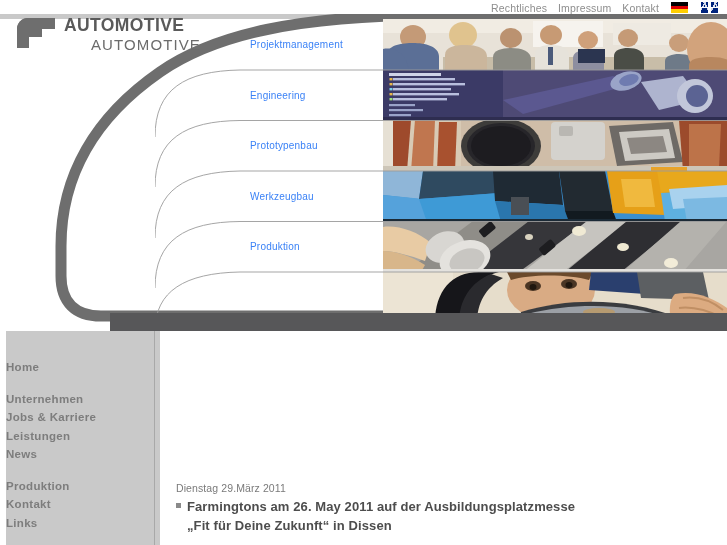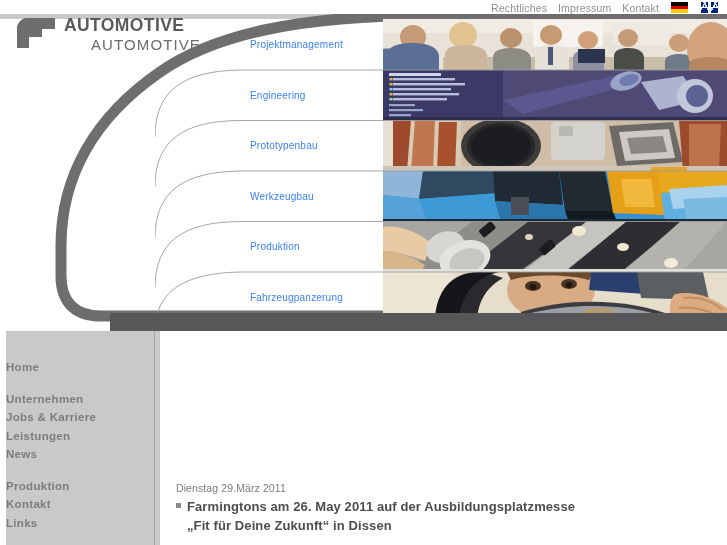--- a/index.html
+++ b/index.html
@@ -320,21 +320,20 @@
         <path d="M0 30 C14 30 30 36 42 44 L38 51 L0 51 Z" fill="#d8b68a"></path>
         <ellipse cx="62" cy="26" rx="20" ry="15" fill="#d8d6d2" transform="rotate(-22 62 26)"></ellipse>
         <ellipse cx="82" cy="38" rx="26" ry="18" fill="#e4e2de" transform="rotate(-18 82 38)"></ellipse>
         <ellipse cx="84" cy="40" rx="18" ry="12" fill="#c8c6c2" transform="rotate(-18 84 40)"></ellipse>
         <rect x="0" y="48" width="344" height="3" fill="#e4e2de"></rect>
       </svg>
     </div>
   </div>
 
   <div class="navrow">
-    <span class="label">Fahrzeugpanzerung</span>
     <div class="thumb">
       <svg width="344" height="51" viewBox="0 0 344 51" preserveAspectRatio="none">
         <rect width="344" height="51" fill="#e6ddcb"></rect>
         <rect x="0" y="0" width="70" height="51" fill="#ece4d4"></rect>
 
         <path d="M52 51 C52 20 68 0 96 0 L116 0 C92 6 78 26 78 51 Z" fill="#16161a"></path>
         <path d="M76 51 C76 28 88 10 108 2 L120 6 C102 16 94 32 94 51 Z" fill="#2a2a2e"></path>
 
         <ellipse cx="168" cy="18" rx="44" ry="30" fill="#d9ab84"></ellipse>
         <ellipse cx="150" cy="14" rx="8" ry="5" fill="#4a3524"></ellipse>

